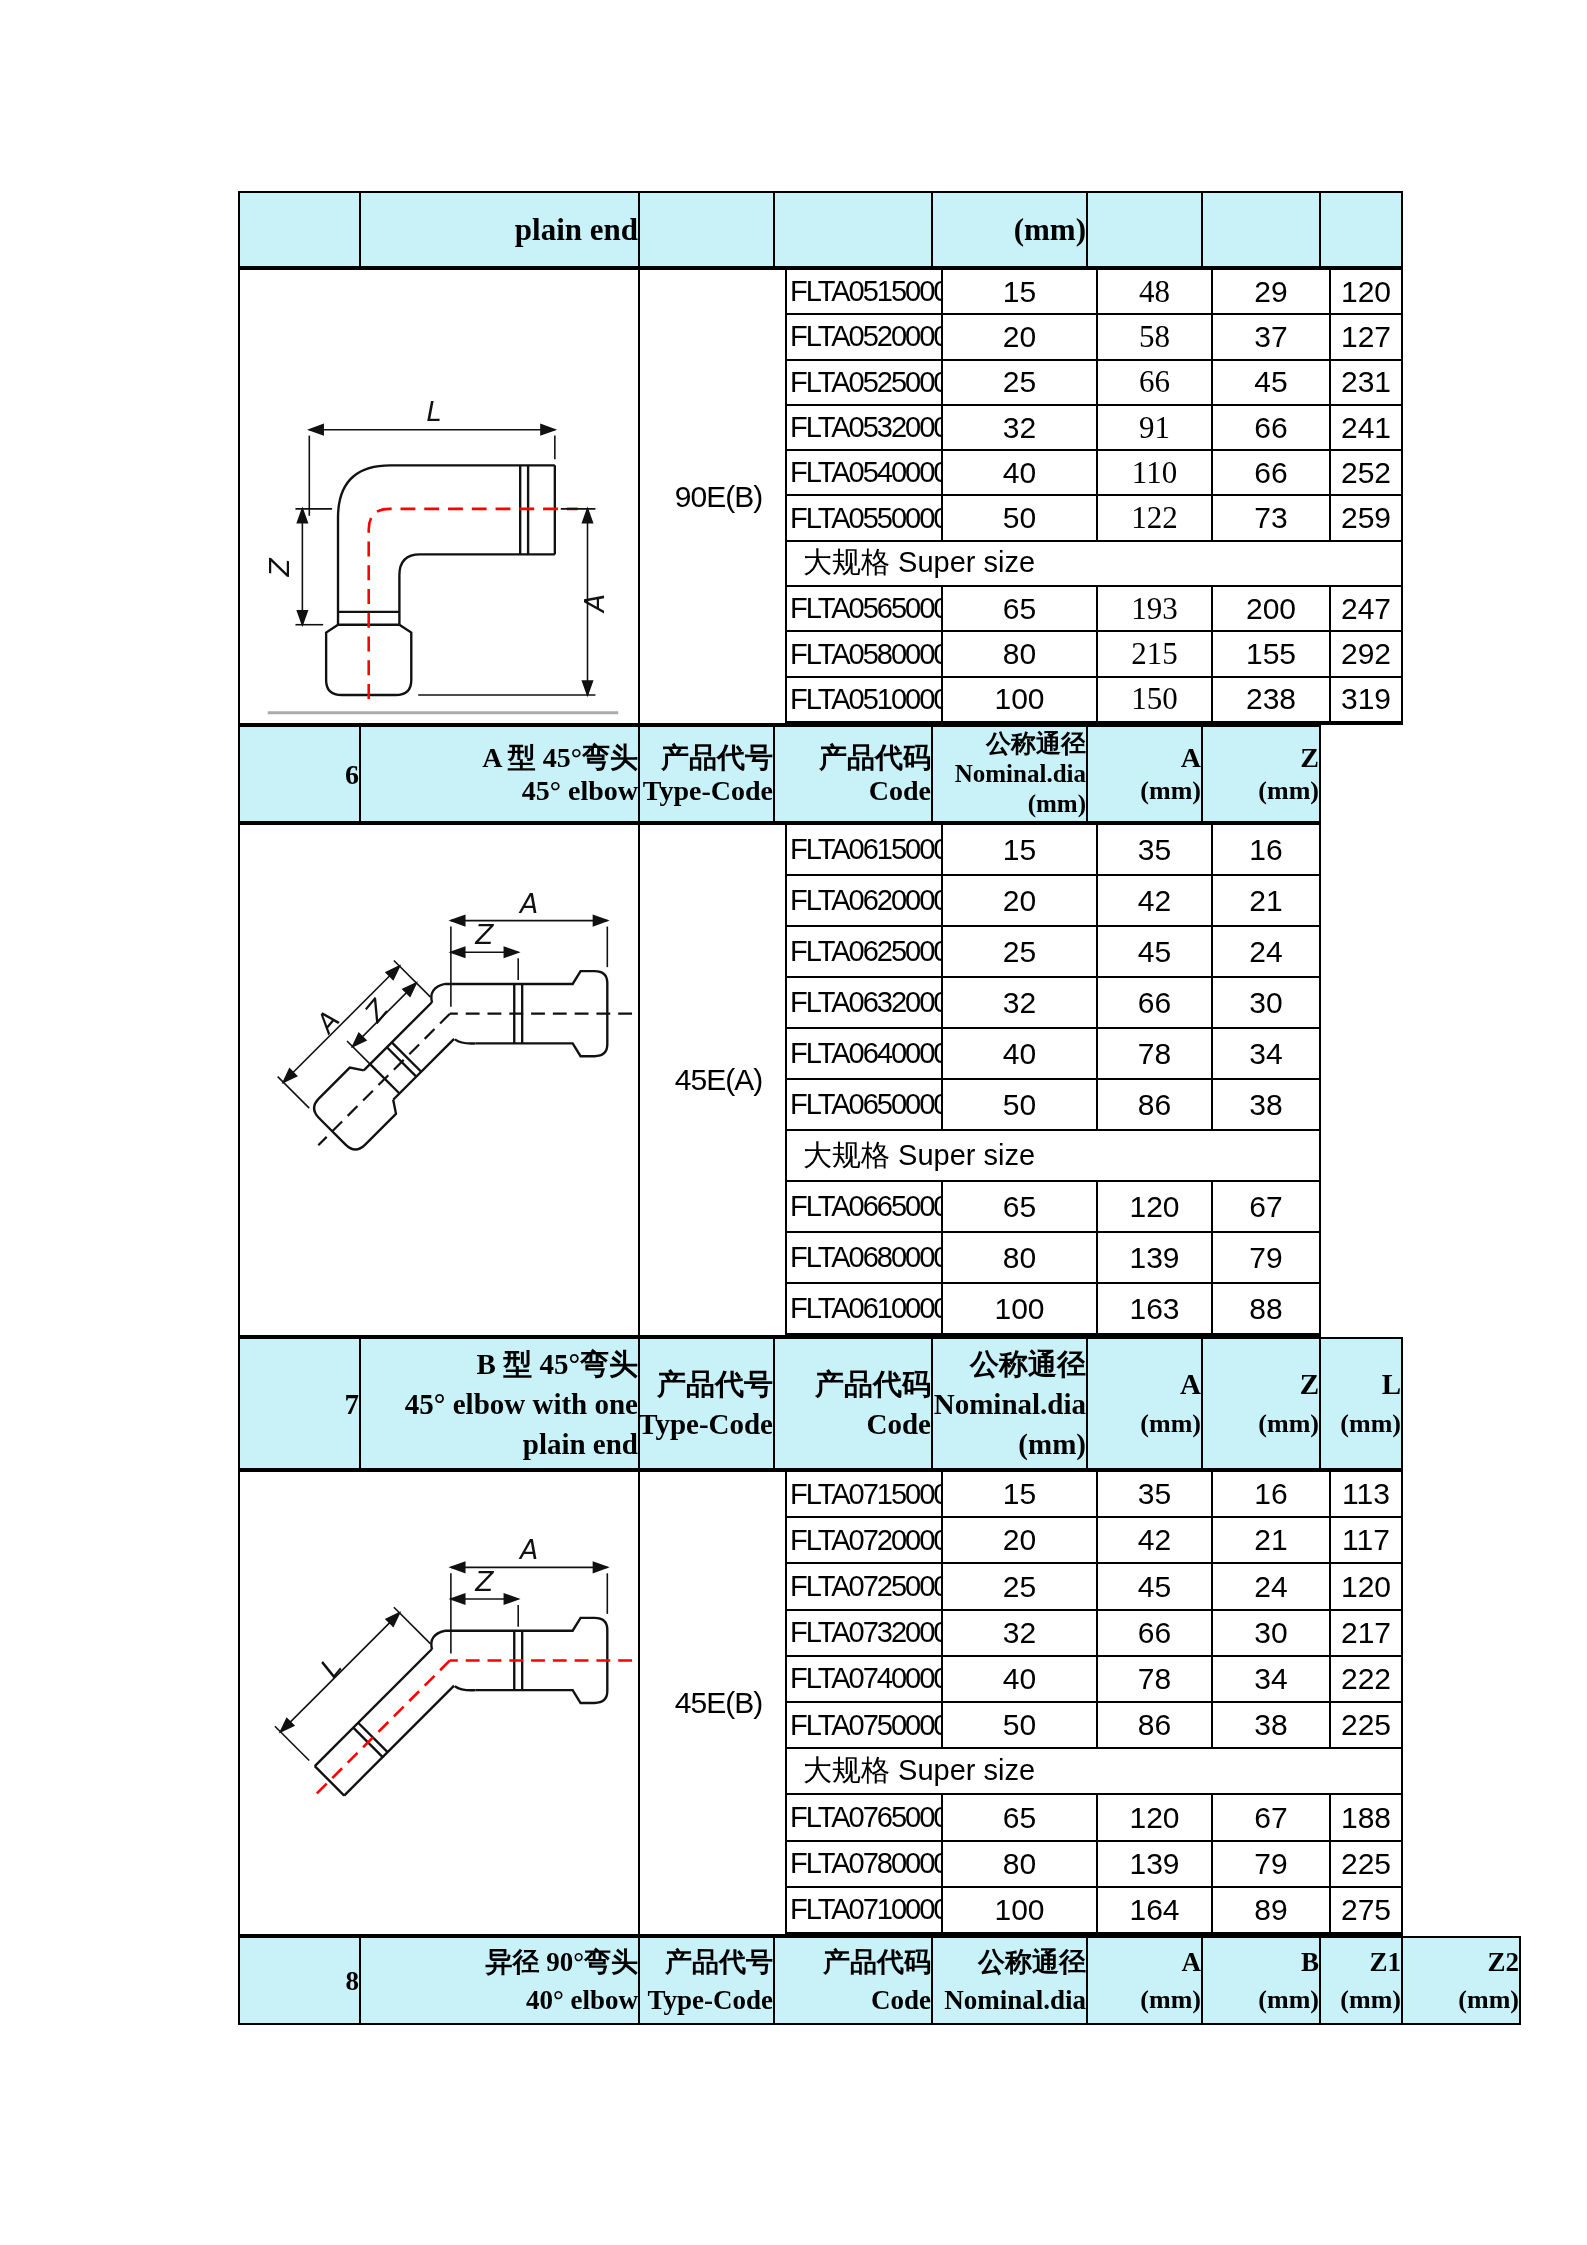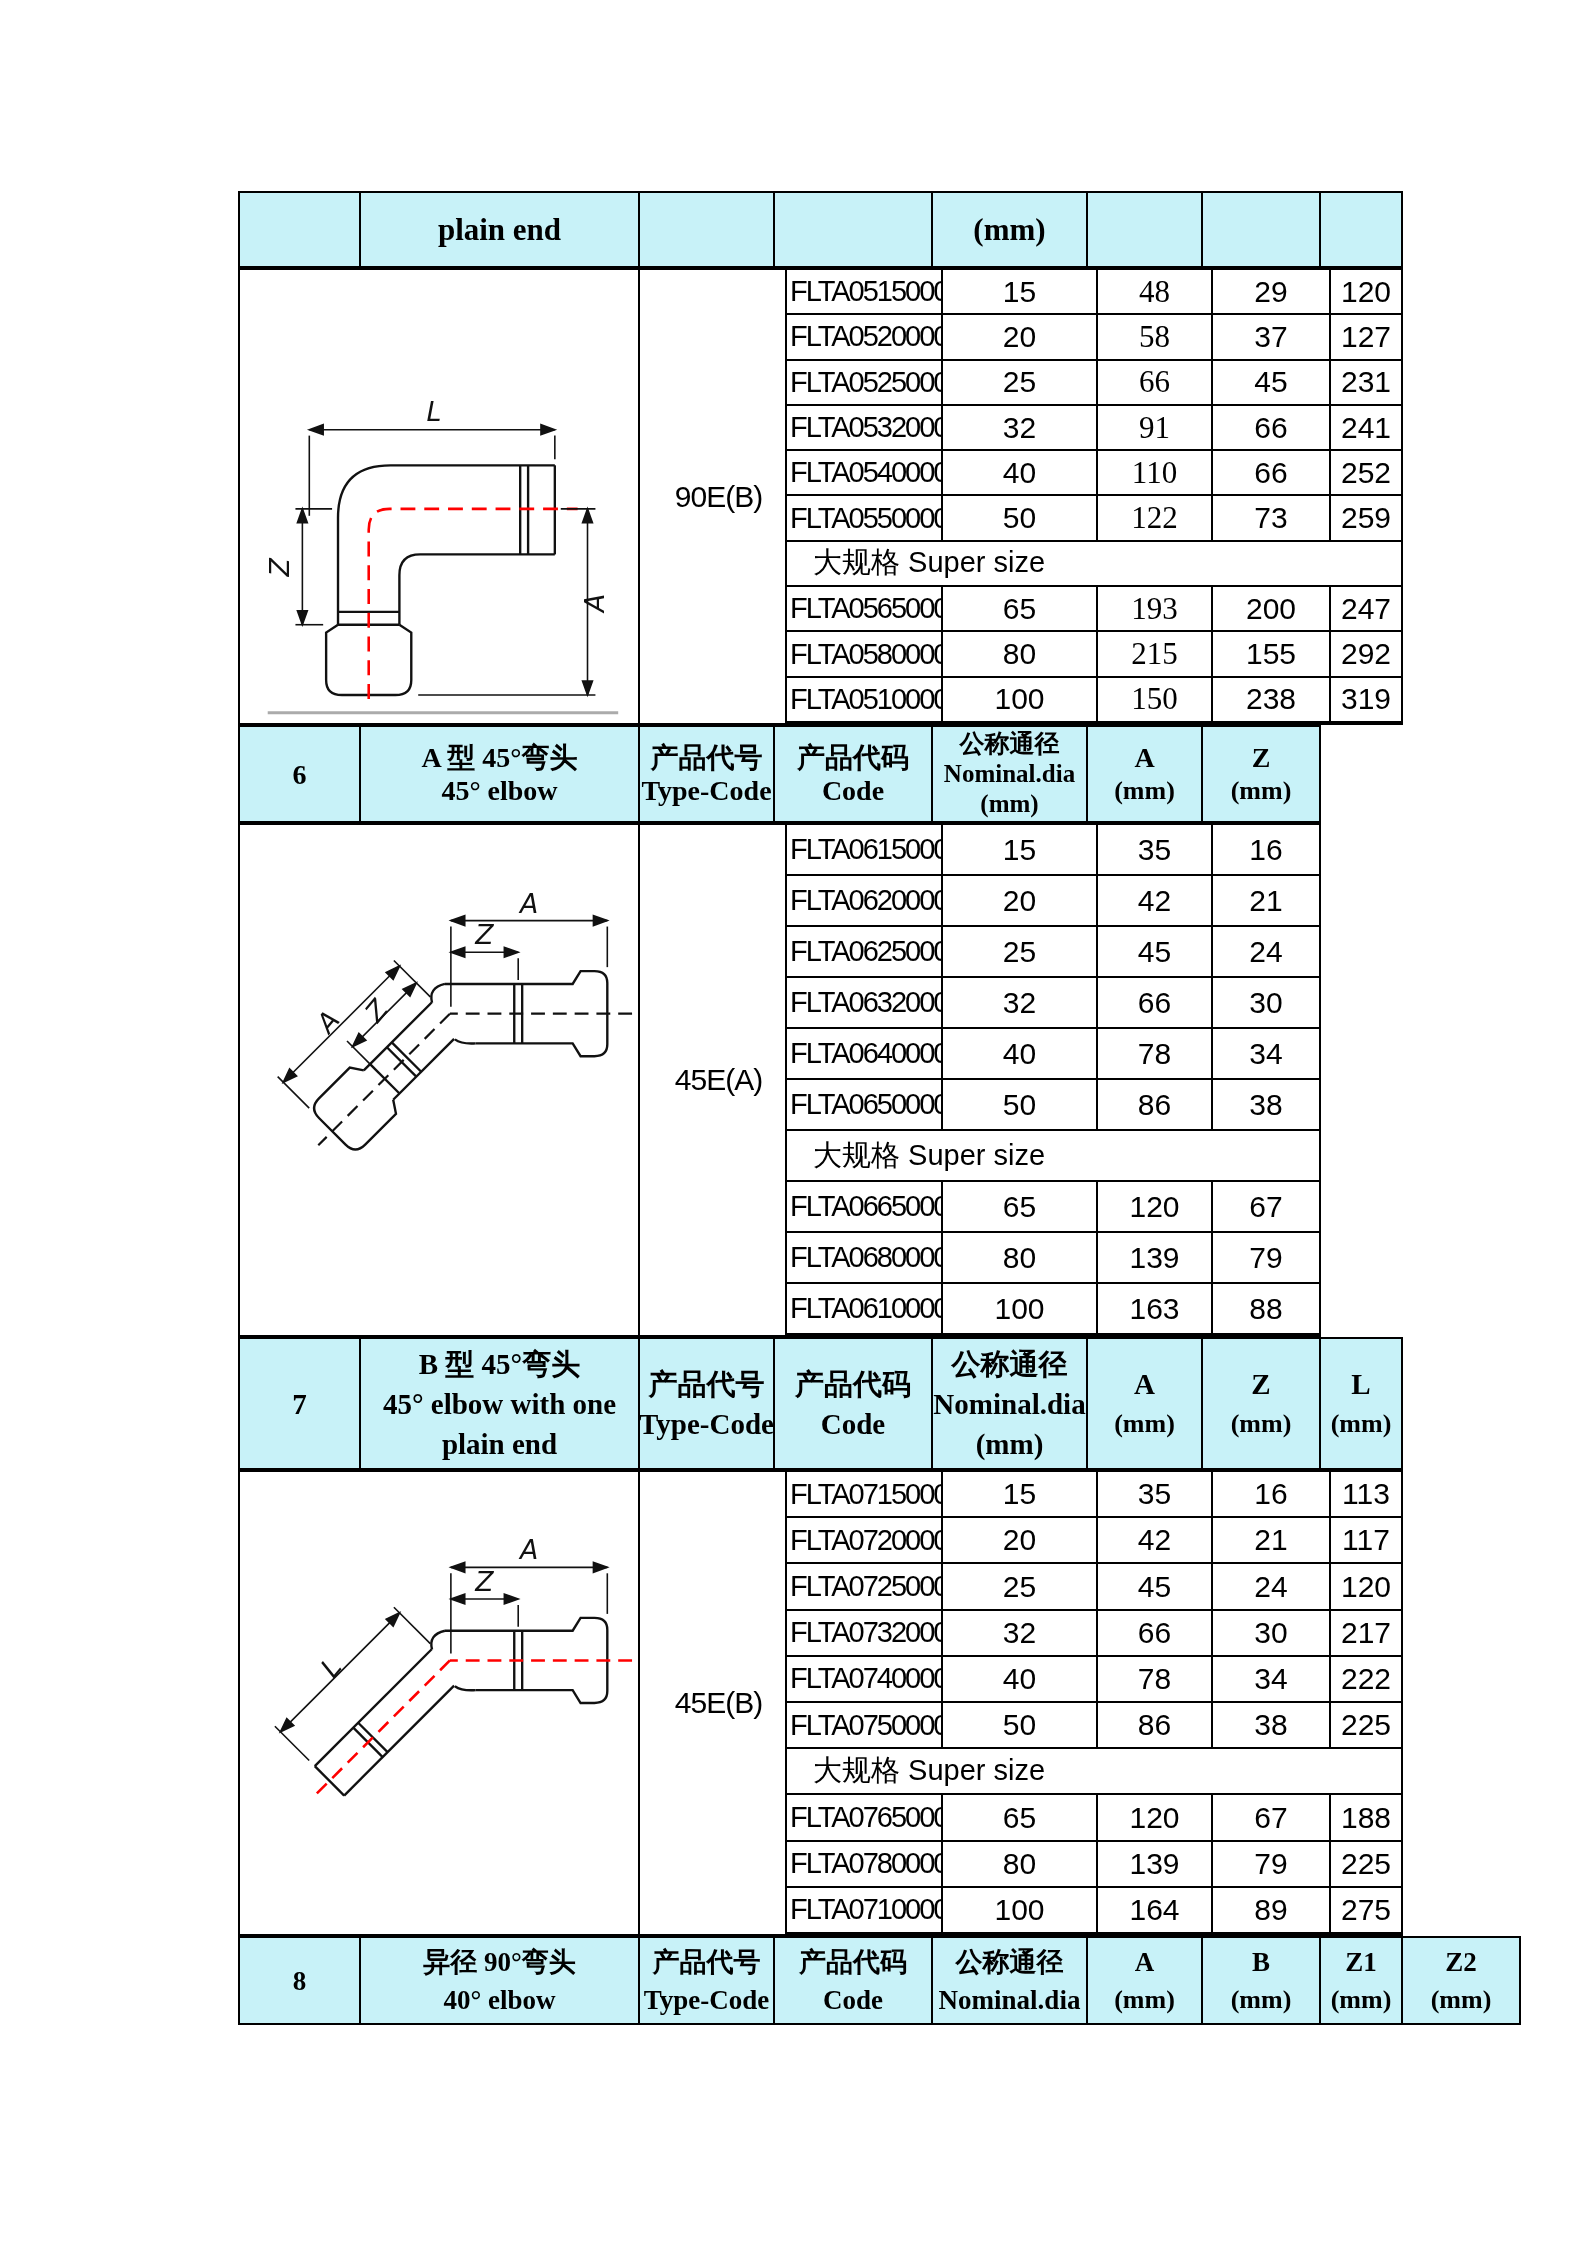--- a/index.html
+++ b/index.html
@@ -7,21 +7,21 @@
         font-family:"Liberation Sans","DejaVu Sans",sans-serif;color:#000;}
   .tbl{position:absolute;left:238px;top:191px;}
   .blk{position:absolute;left:0;box-sizing:border-box;border:2px solid #000;background:#fff;}
   .cyan{background:#c8f2f8;}
   
   .hrow{display:grid;height:100%;}
   .cols-full{grid-template-columns:121px 279px 135px 158px 155px 115px 118px 1fr;}
   .cols-s6{grid-template-columns:121px 279px 135px 158px 155px 115px 1fr;}
   .cols-s8{grid-template-columns:121px 279px 135px 158px 155px 115px 118px 82px 1fr;}
   .hc{border-right:2px solid #000;display:flex;flex-direction:column;justify-content:center;
-      align-items:center;text-align:center;overflow:hidden;}
+      align-items:flex-end;text-align:center;overflow:hidden;}
   .hc:last-child{border-right:none;}
   .ln{display:block;font-family:"Liberation Serif","DejaVu Serif",serif;font-weight:bold;
       font-size:29px;line-height:40px;white-space:nowrap;}
   .sec6h .ln{line-height:33px;font-size:28px;}
   .sec6h .t3 .ln{line-height:30px;font-size:25px;}
   .sec8h .ln{line-height:38px;font-size:27px;}
   .toph .ln{font-size:31px;}
   .ln.small{font-size:26px;}
   
   .dflex{display:flex;height:100%;}
@@ -31,21 +31,21 @@
   .cell-grid{flex:1;display:flex;flex-direction:column;}
   .rowgroup{display:contents;}
   .drow{flex:1 1 0;display:grid;border-bottom:2px solid #000;}
   .grid5 .drow{grid-template-columns:156px 155px 115px 118px 1fr;}
   .grid4 .drow{grid-template-columns:156px 155px 115px 1fr;}
   .dcell{border-right:2px solid #000;display:flex;align-items:center;justify-content:center;
          font-size:30px;overflow:hidden;}
   .dcell:last-child{border-right:none;}
   .c-code{justify-content:flex-start;padding-left:3px;font-size:29px;letter-spacing:-2px;}
   .s5serif .c-a{font-family:Liberation Serif, serif;font-size:31px;letter-spacing:0;}
-  .srow{flex:1 1 0;display:flex;align-items:center;padding-left:26px;border-bottom:2px solid #000;
+  .srow{flex:1 1 0;display:flex;align-items:center;padding-left:16px;border-bottom:2px solid #000;
         font-size:29px;}
   svg{display:block;width:100%;height:100%;}
   svg text{font-family:"DejaVu Sans","Liberation Sans",sans-serif;font-style:italic;
            font-size:27px;fill:#111;stroke:none;}
 </style>
 </head>
 <body>
 
 <div class="page">
   <div class="tbl">

